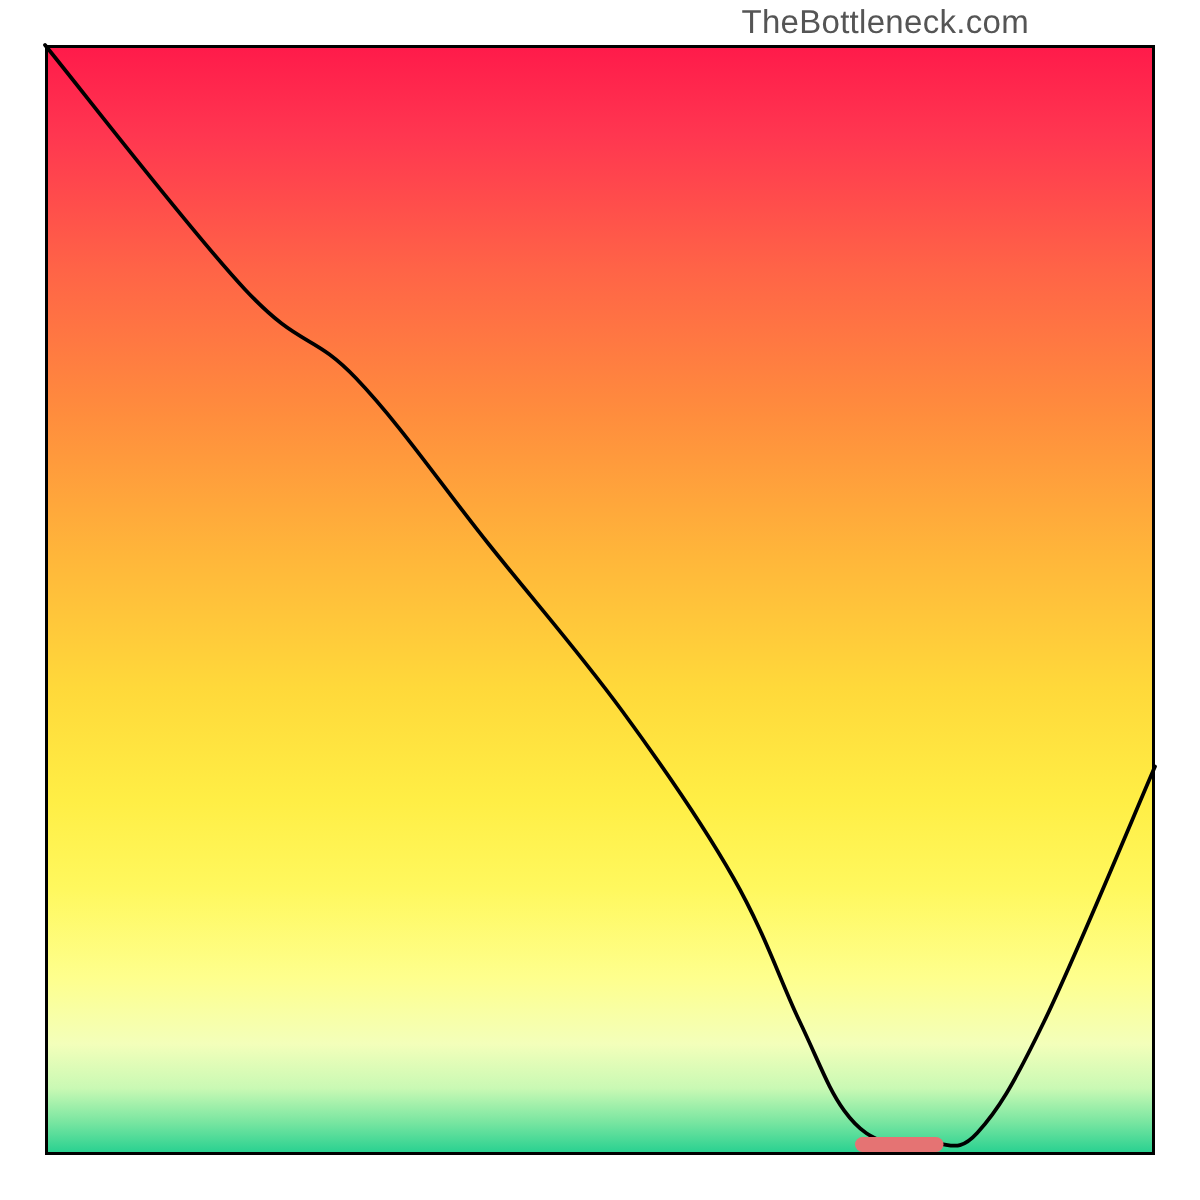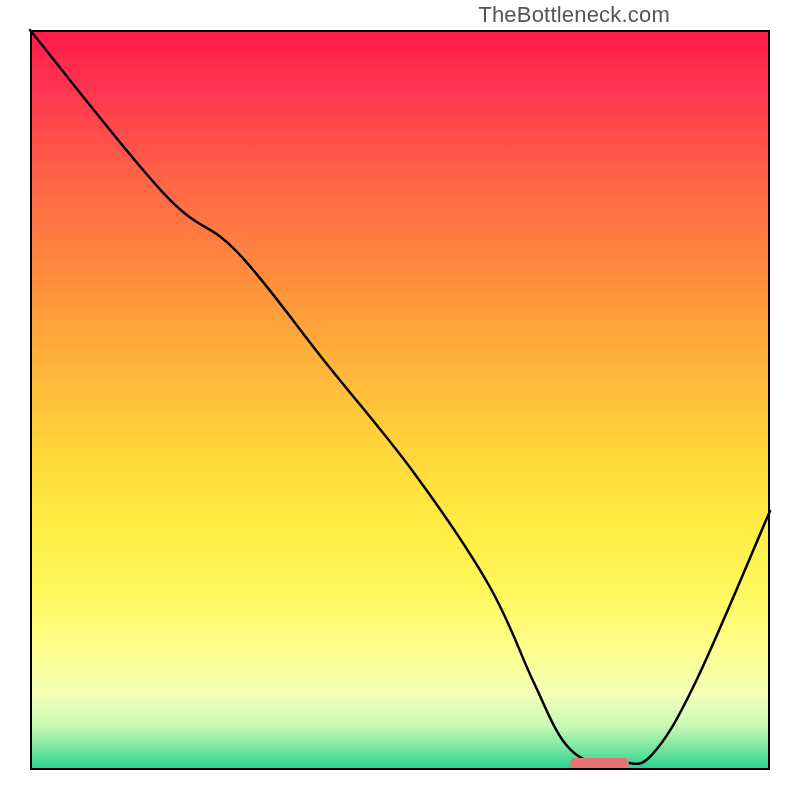--- a/index.html
+++ b/index.html
@@ -8,20 +8,21 @@
     width: 800px;
     height: 800px;
     background: #ffffff;
     overflow: hidden;
     font-family: Arial, Helvetica, sans-serif;
   }
   .wrap {
     position: relative;
     width: 680px;
     height: 800px;
+    padding-left: 16px;
   }
   .watermark {
     position: absolute;
     top: 2px;
     right: 10px;
     font-size: 22px;
     color: #555555;
     font-weight: 400;
     letter-spacing: 0.2px;
     z-index: 10;

